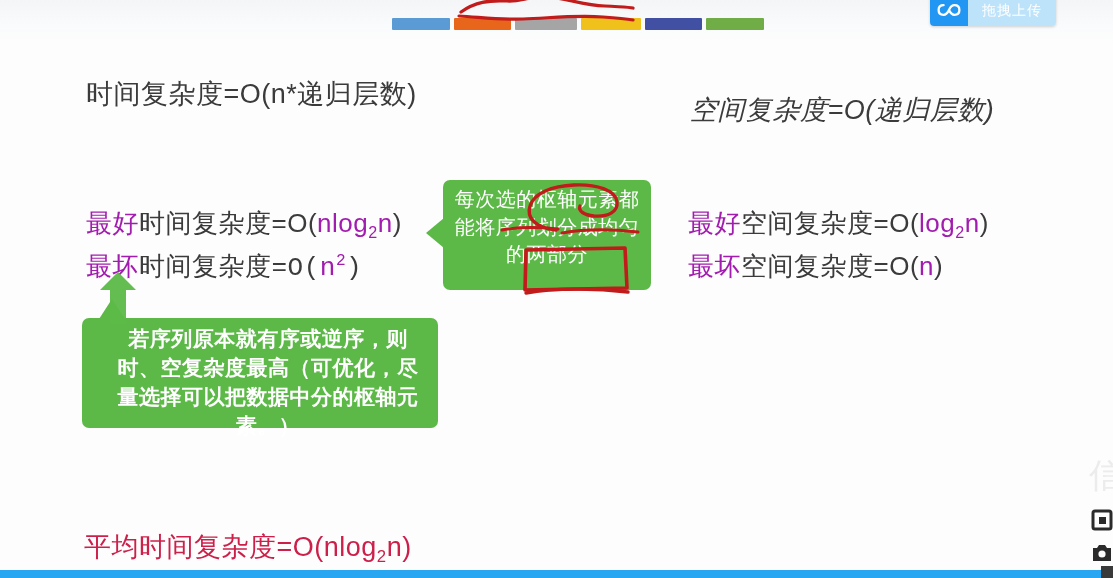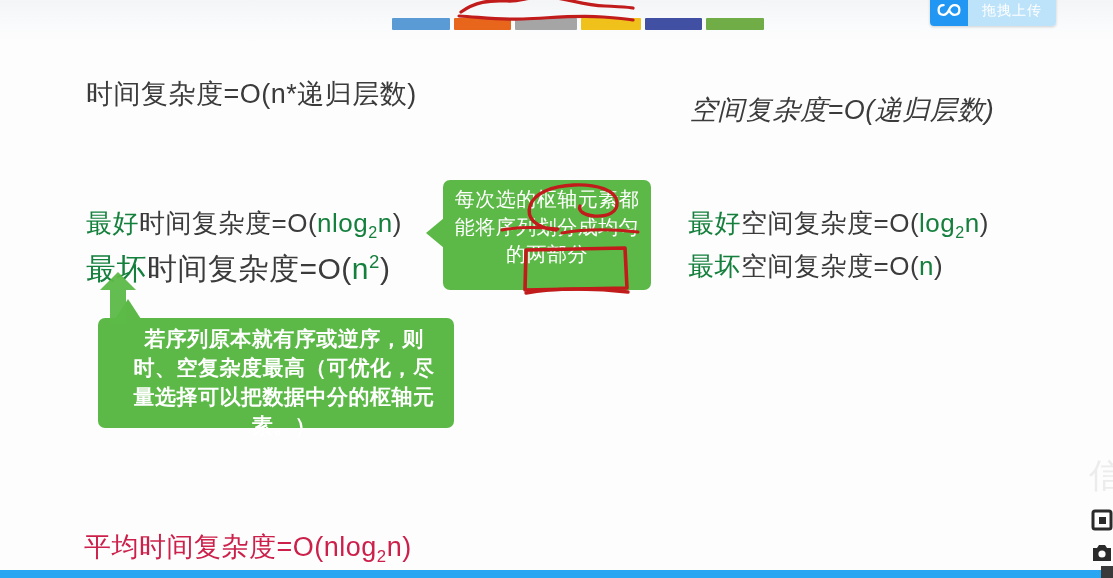--- a/index.html
+++ b/index.html
@@ -77,30 +77,30 @@
     white-space: nowrap;
   }
 
   
   .line {
     position: absolute;
     white-space: nowrap;
     color: #3b3b3b;
     letter-spacing: .5px;
   }
-  .red { color: #15803d; }
+  .red { color: #a21caf; }
   .redplain { color: #cc1f4a; text-align: center; }
   sub { font-size: .62em; }
   sup { font-size: .62em; }
 
   #time-formula  { left: 86px;  top: 76px;  font-size: 27px; }
   #space-formula { left: 690px; top: 92px;  font-size: 27px; font-style: italic; }
 
   #best-time  { left: 86px;  top: 206px; font-size: 26px; }
-  #worst-time { left: 86px;  top: 249px; font-size: 30px; }
+  #worst-time { left: 86px;  top: 249px; font-size: 26px; font-family: Liberation Mono, monospace; }
   #best-space  { left: 688px; top: 206px; font-size: 26px; }
   #worst-space { left: 688px; top: 249px; font-size: 26px; }
 
   #avg-time { left: 84px; top: 529px; font-size: 27px; }
 
   
   .callout {
     position: absolute;
     background: #5cb947;
     color: #ffffff;
@@ -129,21 +129,20 @@
   }
   #callout-ordered {
     left: 82px;
     top: 318px;
     width: 356px;
     height: 110px;
     padding: 7px 12px 0 28px;
     font-size: 21px;
     text-align: center;
     font-weight: bold;
-    margin-left: 16px;
   }
   #callout-ordered .tail {
     position: absolute;
     left: 17px;
     top: -19px;
     width: 0; height: 0;
     border-left: 13px solid transparent;
     border-right: 13px solid transparent;
     border-bottom: 20px solid #5cb947;
   }

